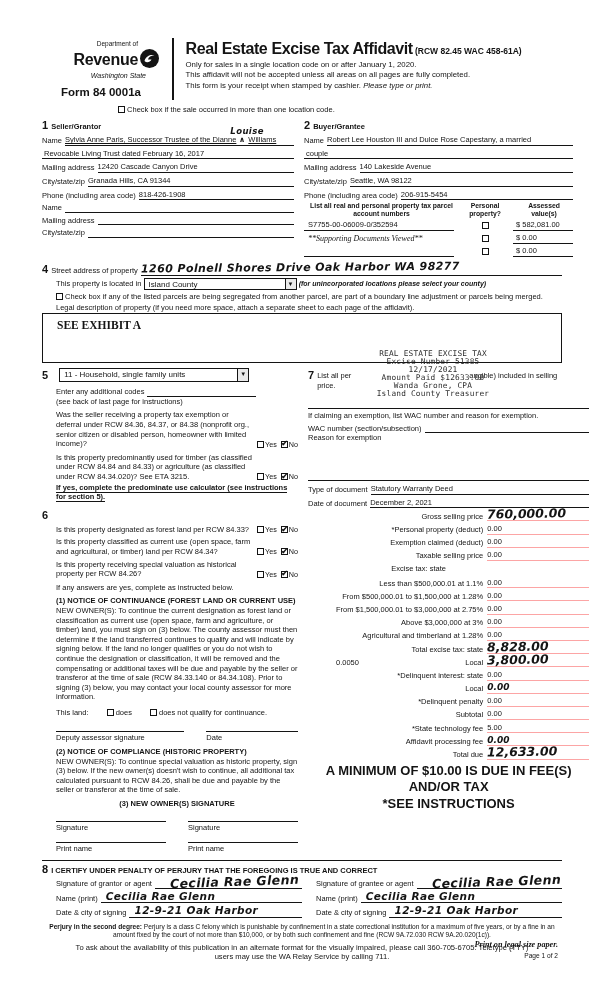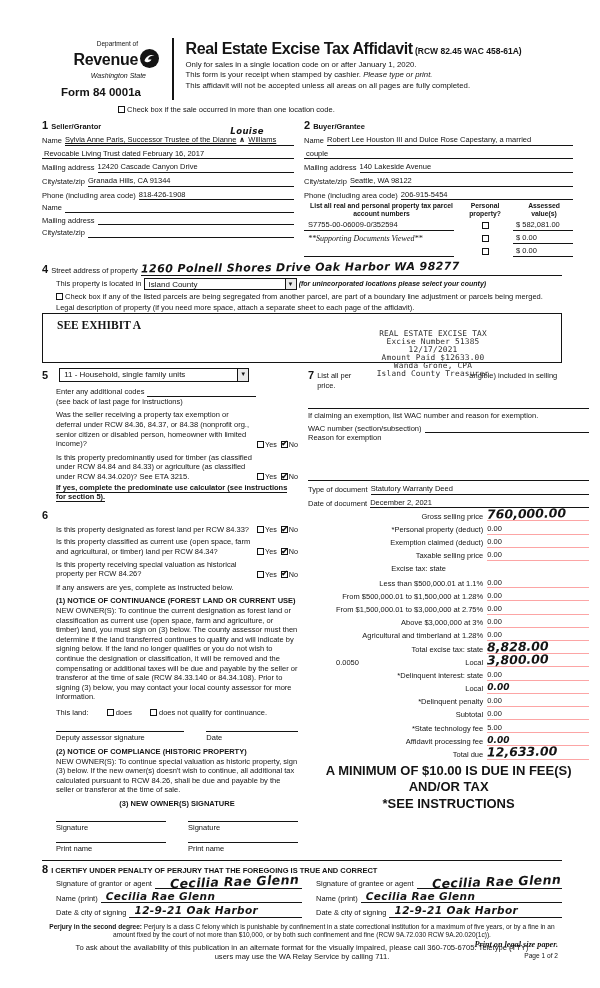--- a/index.html
+++ b/index.html
@@ -58,21 +58,21 @@
   .no-line .parcel-text { border-bottom:none; }
   .serif-italic .parcel-text { font-family:"Liberation Serif", serif; font-style:italic; font-size:8px; }
   
   .sec4 { margin-top:4px; }
   .dropdown { display:inline-flex; align-items:stretch; border:1.2px solid #141414; height:12px; vertical-align:middle; background:#fff; }
   .dd-text { padding:0 4px; line-height:11px; font-size:8px; }
   .dd-btn { width:11px; border-left:1.2px solid #141414; text-align:center; font-size:6px; line-height:10px; background:#e9e9e9; }
   .legal-box { border:1.8px solid #141414; height:50px; margin-top:1px; padding:4px 0 0 14px; }
   .exhibit { font-family:"Liberation Serif", serif; font-weight:bold; font-size:11.5px; }
   
-  .stamp { position:absolute; left:318px; top:330px; width:230px; text-align:center;
+  .stamp { position:absolute; left:318px; top:350px; width:230px; text-align:center;
     font-family:"DejaVu Sans Mono", monospace; font-size:7.8px; line-height:1.04; color:#2e2e2e; letter-spacing:0.2px; }
   
   .main-body { margin-top:5px; }
   .mb-left { width:256px; flex:none; }
   .mb-right { flex:1; }
   .sel5-row { display:flex; align-items:center; gap:8px; }
   .sel5 { display:inline-flex; border:1.5px solid #141414; height:14px; width:190px; }
   .sel5 .dd-text { flex:1; line-height:12px; }
   .addl { margin-top:5px; margin-left:14px; }
   .q-row { display:flex; margin-top:4px; margin-left:14px; }
@@ -131,22 +131,22 @@
       <div class="wa-state">Washington State</div>
       <div class="form-num">Form 84 0001a</div>
     </div>
     <div class="vdiv"></div>
     <div class="title-block">
       <div>
         <span class="main-title">Real Estate Excise Tax Affidavit</span>
         <span class="rcw">(RCW 82.45 WAC 458-61A)</span>
       </div>
       <div class="sub-line">Only for sales in a single location code on or after January 1, 2020.</div>
+      <div class="sub-line">This affidavit will not be accepted unless all areas on all pages are fully completed.</div>
       <div class="sub-line"><span>This form is your receipt when stamped by cashier. </span><span class="i">Please type or print.</span></div>
-      <div class="sub-line">This affidavit will not be accepted unless all areas on all pages are fully completed.</div>
     </div>
   </div>
 
   <div class="top-checks">
     <div class="tc-left">
       <span class="cb"></span>
       <span>Check box if the sale occurred in more than one location code.</span>
     </div>
   </div>
 

